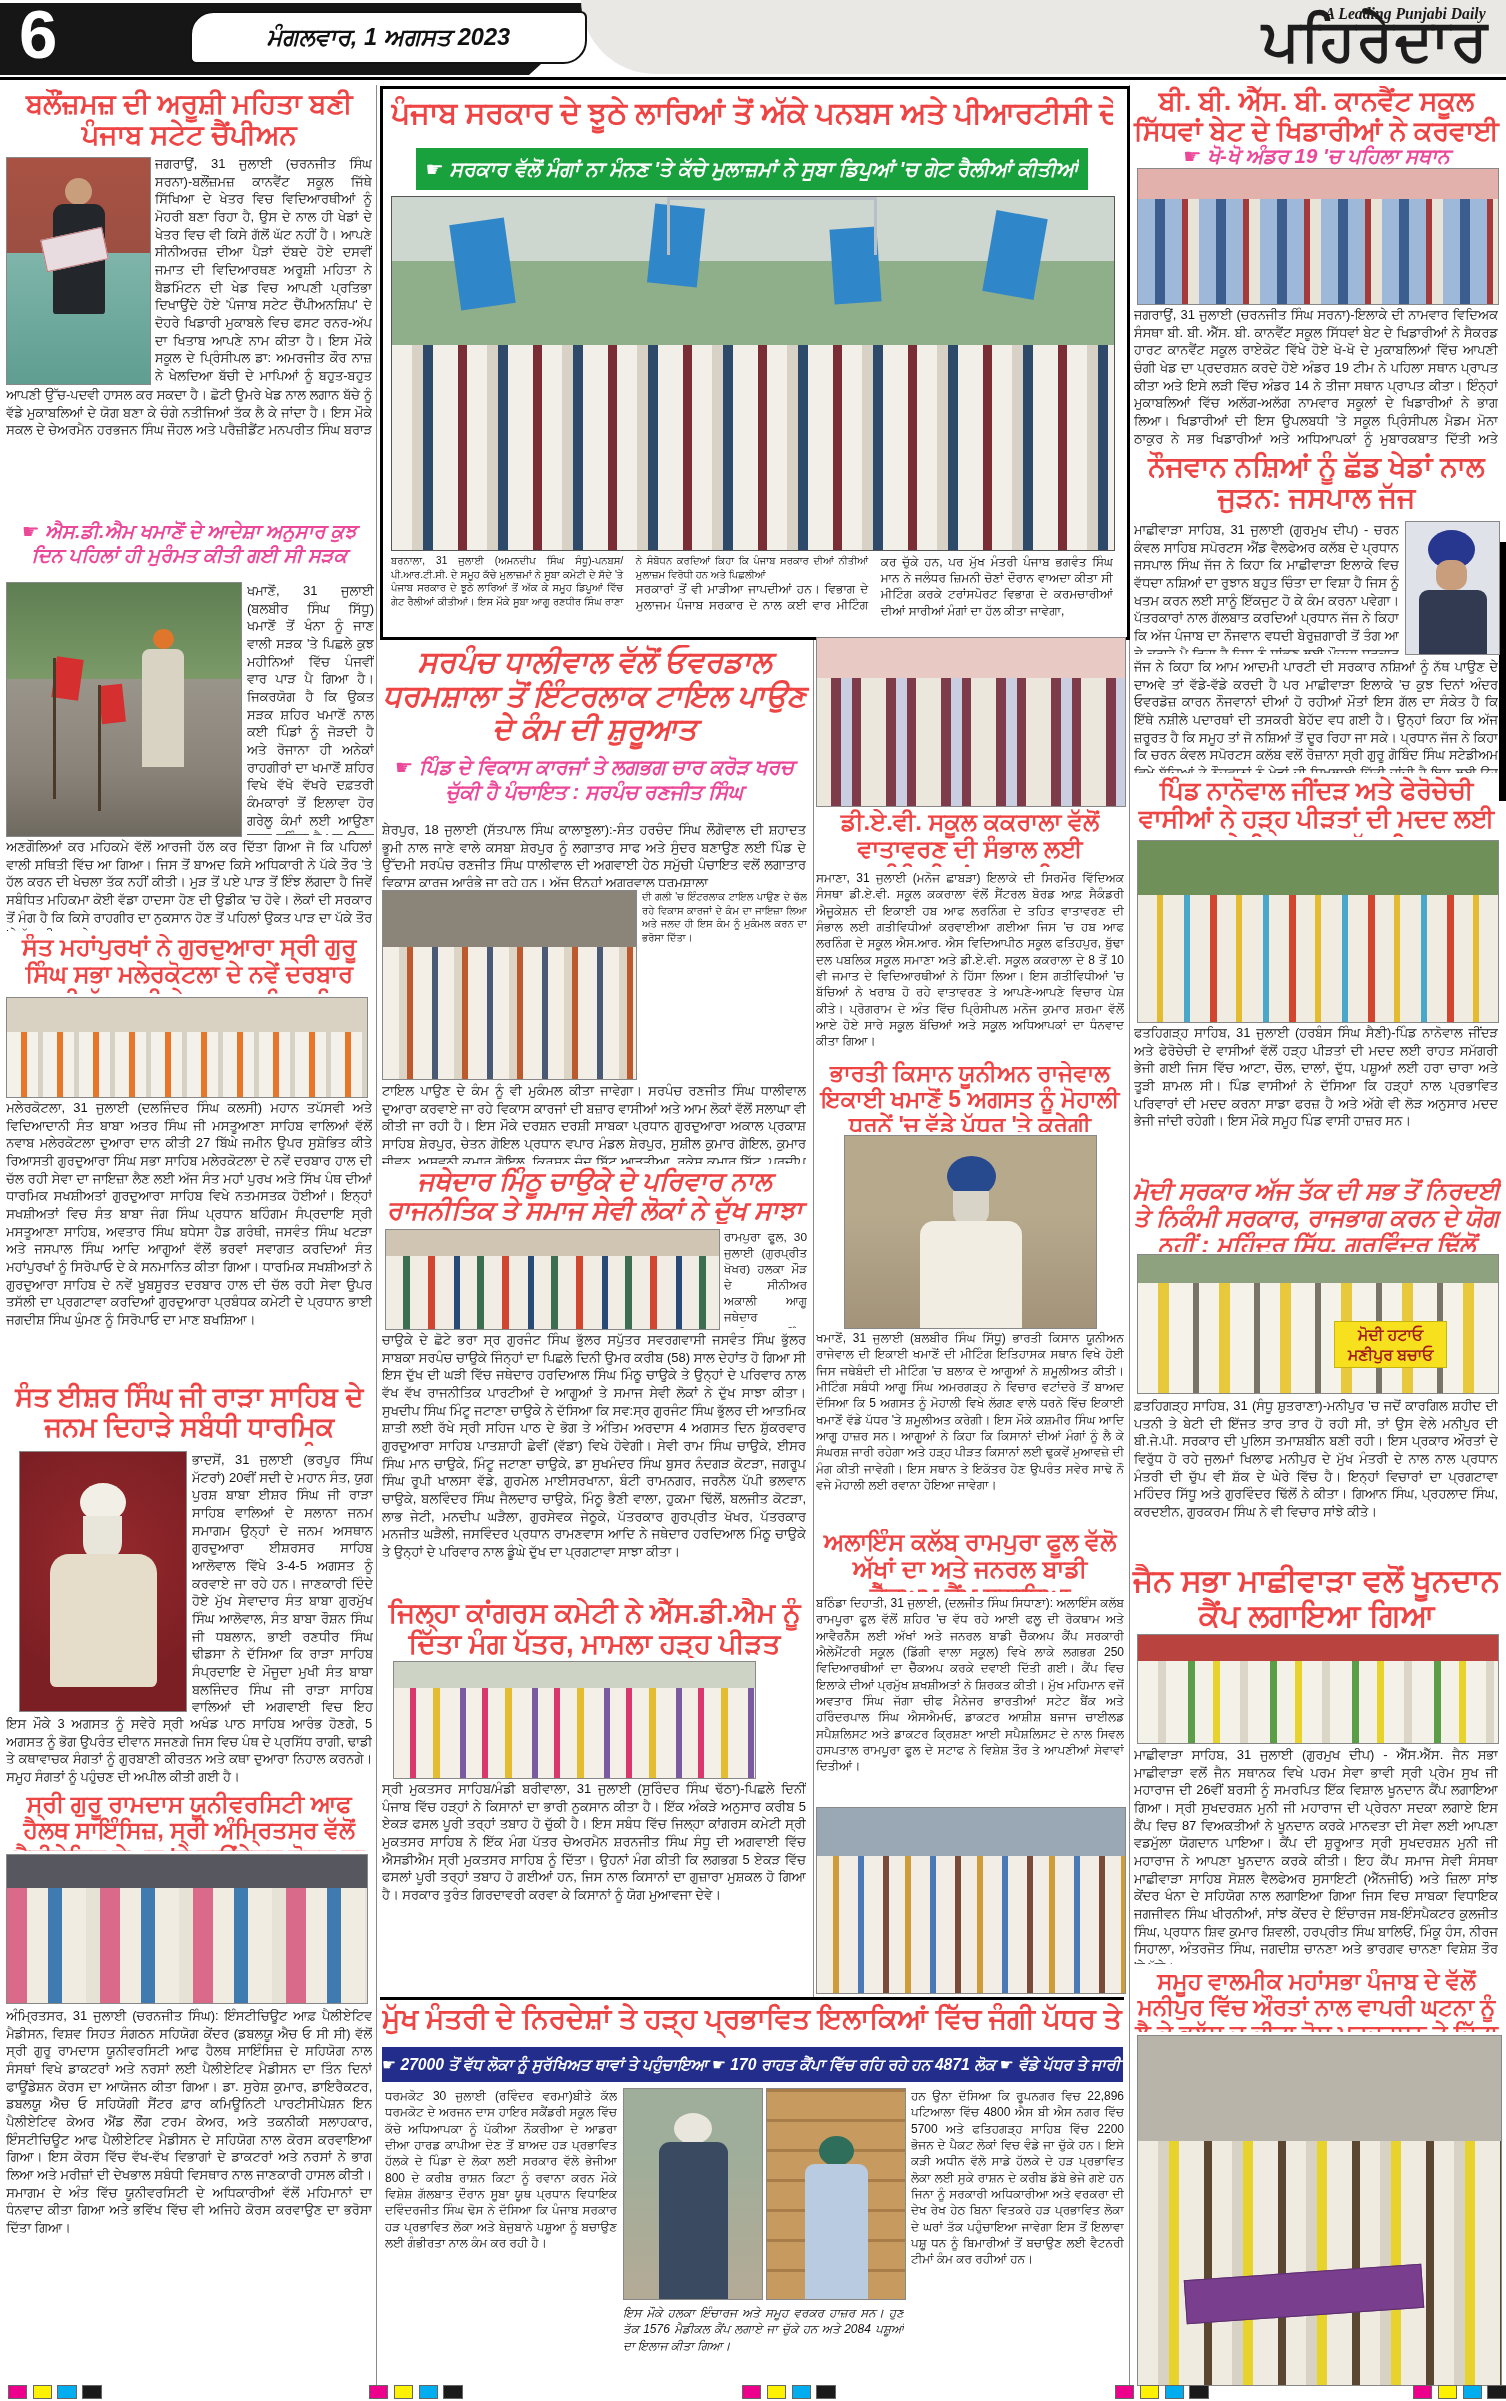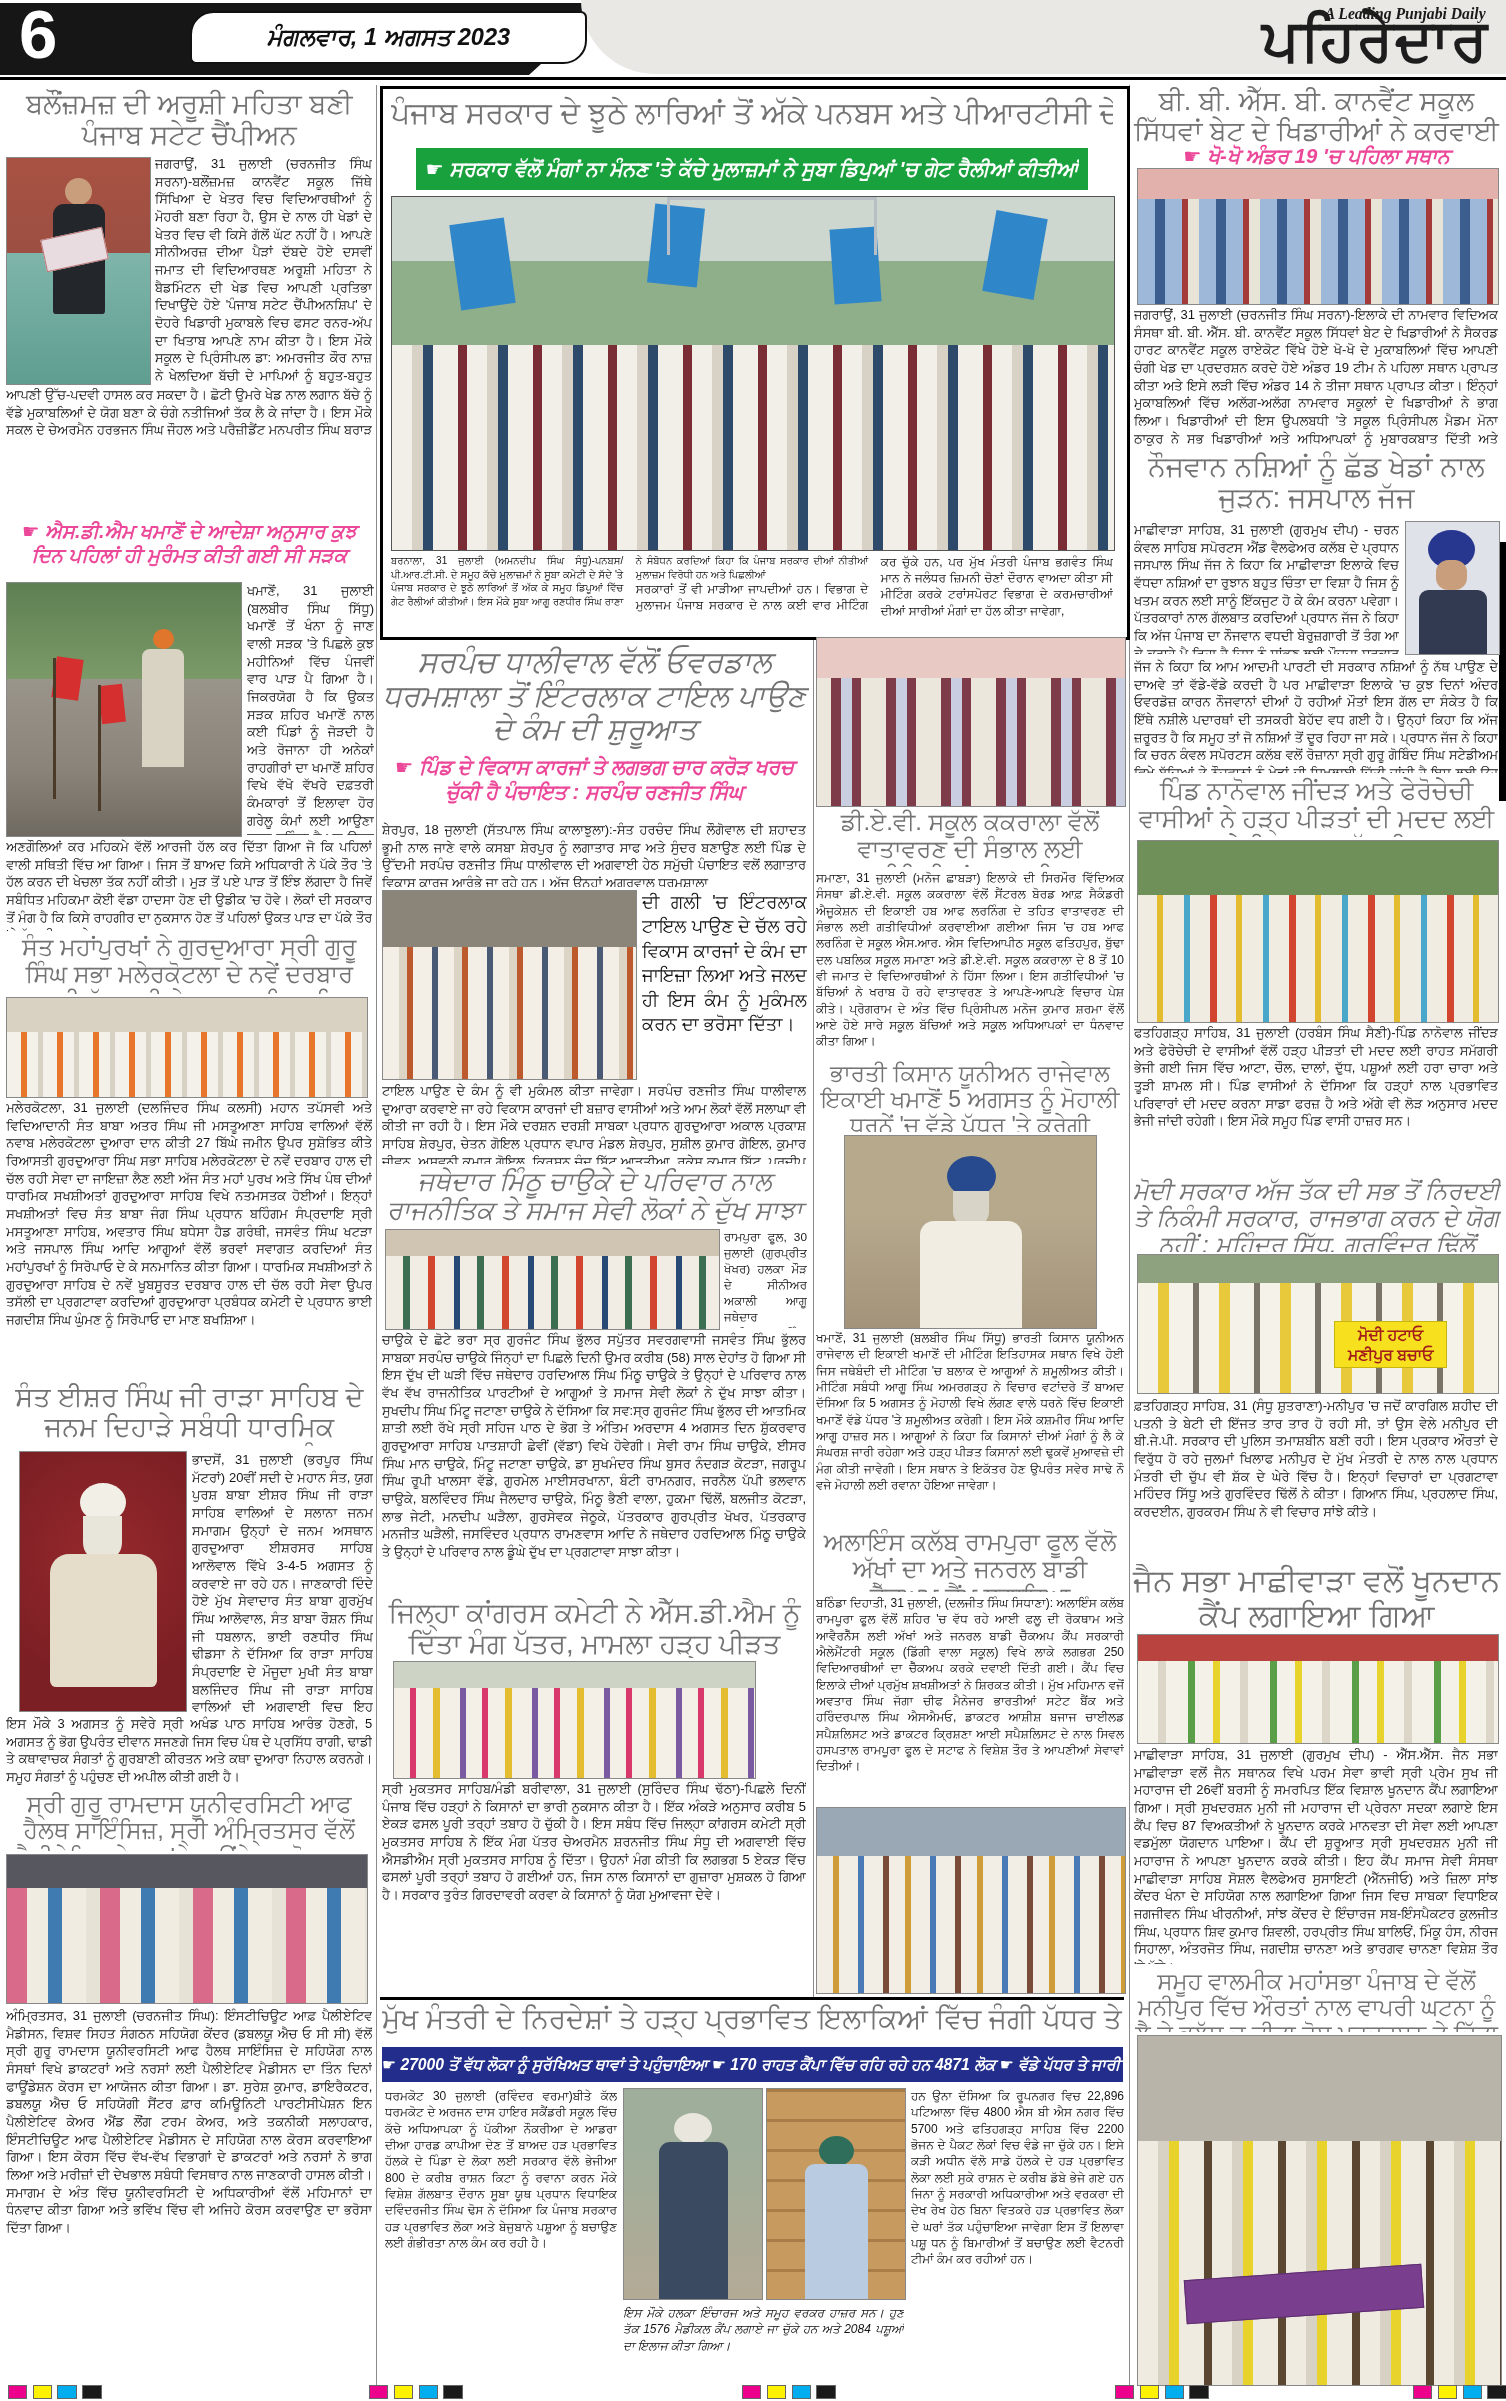--- a/index.html
+++ b/index.html
@@ -1,19 +1,19 @@
 <!DOCTYPE html>
 <html style="font-size:12.6px"><head>
 <meta charset="utf-8">
 <style>
   html,body{margin:0;padding:0;background:#f2f2f0;}
   #page{position:relative;width:1506px;height:2401px;background:#fff;overflow:hidden;
         font-family:"Liberation Sans","DejaVu Sans",sans-serif;color:#111;}
   .abs{position:absolute;}
-  .hl{position:absolute;font-weight:normal;color:#737373;text-align:center;line-height:1.12;overflow:hidden;}
+  .hl{position:absolute;font-weight:bold;color:#ef4444;text-align:center;line-height:1.12;overflow:hidden;}
   .sub{position:absolute;font-weight:bold;font-style:italic;text-align:center;line-height:1.22;color:#ec4899;overflow:hidden;}
   .bd{position:absolute;font-size:13px;line-height:1.36;text-align:justify;color:#151515;overflow:hidden;}
   .ph{position:absolute;overflow:hidden;background:#b9b2a6;border:0.8px solid #888;}
   .vr{position:absolute;width:0.8px;background:#8a8a8a;}
   .hrule{position:absolute;background:#000;}
   .regrow{position:absolute;display:flex;gap:5.5px;}
   .reg{width:17.3px;height:11.8px;border:0.8px solid #666;}
   .placard{position:absolute;background:#f7e11e;color:#a31d1d;font-weight:bold;text-align:center;
            border:1.6px solid #c9b50f;line-height:1.25;padding:3.1px 4.7px;}
   .banner{position:absolute;background:#7a3e8f;opacity=.9;}
@@ -106,21 +106,21 @@
 
   </div>
 
   <div class="hl" style="left:380px;top:645px;width:429px;height:107px;font-size:30px;font-style:italic;">ਸਰਪੰਚ ਧਾਲੀਵਾਲ ਵੱਲੋਂ ਓਵਰਡਾਲ ਧਰਮਸ਼ਾਲਾ ਤੋਂ ਇੰਟਰਲਾਕ ਟਾਇਲ ਪਾਉਣ ਦੇ ਕੰਮ ਦੀ ਸ਼ੁਰੂਆਤ</div>
   <div class="sub" style="left:380px;top:755px;width:429px;height:61px;font-size:20.4px;">☛ ਪਿੰਡ ਦੇ ਵਿਕਾਸ ਕਾਰਜਾਂ ਤੇ ਲਗਭਗ ਚਾਰ ਕਰੋੜ ਖਰਚ ਚੁੱਕੀ ਹੈ ਪੰਚਾਇਤ : ਸਰਪੰਚ ਰਣਜੀਤ ਸਿੰਘ</div>
   <div class="bd" style="left:382px;top:821px;width:424px;height:66px;">ਸ਼ੇਰਪੁਰ, 18 ਜੁਲਾਈ (ਸੱਤਪਾਲ ਸਿੰਘ ਕਾਲਾਝੁਲਾ):-ਸੰਤ ਹਰਚੰਦ ਸਿੰਘ ਲੌਗੋਵਾਲ ਦੀ ਸ਼ਹਾਦਤ ਭੂਮੀ ਨਾਲ ਜਾਣੇ ਵਾਲੇ ਕਸਬਾ ਸ਼ੇਰਪੁਰ ਨੂੰ ਲਗਾਤਾਰ ਸਾਫ ਅਤੇ ਸੁੰਦਰ ਬਣਾਉਣ ਲਈ ਪਿੰਡ ਦੇ ਉੱਦਮੀ ਸਰਪੰਚ ਰਣਜੀਤ ਸਿੰਘ ਧਾਲੀਵਾਲ ਦੀ ਅਗਵਾਈ ਹੇਠ ਸਮੁੱਚੀ ਪੰਚਾਇਤ ਵਲੋਂ ਲਗਾਤਾਰ ਵਿਕਾਸ ਕਾਰਜ ਆਰੰਭੇ ਜਾ ਰਹੇ ਹਨ। ਅੱਜ ਉਨ੍ਹਾਂ ਅਗਰਵਾਲ ਧਰਮਸ਼ਾਲਾ</div>
   <div class="ph" style="left:382px;top:890px;width:253px;height:188px;background:
          linear-gradient(180deg,#8b8478 0 30%,rgba(0,0,0,0) 30%),
          repeating-linear-gradient(90deg,#f3efe6 0 15.7px,#dcd5c6 15.7px 23.6px,#bc5a2e 23.6px 30px,#f3efe6 30px 49px,#4a5a74 49px 55px),
          #a39c8e;"></div>
-  <div class="bd" style="left:642px;top:890px;width:165px;height:188px;font-size:18px;">ਦੀ ਗਲੀ 'ਚ ਇੰਟਰਲਾਕ ਟਾਇਲ ਪਾਉਣ ਦੇ ਚੱਲ ਰਹੇ ਵਿਕਾਸ ਕਾਰਜਾਂ ਦੇ ਕੰਮ ਦਾ ਜਾਇਜ਼ਾ ਲਿਆ ਅਤੇ ਜਲਦ ਹੀ ਇਸ ਕੰਮ ਨੂੰ ਮੁਕੰਮਲ ਕਰਨ ਦਾ ਭਰੋਸਾ ਦਿੱਤਾ।</div>
+  <div class="bd" style="left:642px;top:890px;width:165px;height:188px;font-size:10px;">ਦੀ ਗਲੀ 'ਚ ਇੰਟਰਲਾਕ ਟਾਇਲ ਪਾਉਣ ਦੇ ਚੱਲ ਰਹੇ ਵਿਕਾਸ ਕਾਰਜਾਂ ਦੇ ਕੰਮ ਦਾ ਜਾਇਜ਼ਾ ਲਿਆ ਅਤੇ ਜਲਦ ਹੀ ਇਸ ਕੰਮ ਨੂੰ ਮੁਕੰਮਲ ਕਰਨ ਦਾ ਭਰੋਸਾ ਦਿੱਤਾ।</div>
   <div class="bd" style="left:382px;top:1082px;width:424px;height:82px;">ਟਾਇਲ ਪਾਉਣ ਦੇ ਕੰਮ ਨੂੰ ਵੀ ਮੁਕੰਮਲ ਕੀਤਾ ਜਾਵੇਗਾ। ਸਰਪੰਚ ਰਣਜੀਤ ਸਿੰਘ ਧਾਲੀਵਾਲ ਦੁਆਰਾ ਕਰਵਾਏ ਜਾ ਰਹੇ ਵਿਕਾਸ ਕਾਰਜਾਂ ਦੀ ਬਜ਼ਾਰ ਵਾਸੀਆਂ ਅਤੇ ਆਮ ਲੋਕਾਂ ਵੱਲੋਂ ਸਲਾਘਾ ਵੀ ਕੀਤੀ ਜਾ ਰਹੀ ਹੈ। ਇਸ ਮੌਕੇ ਦਰਸ਼ਨ ਦਰਸ਼ੀ ਸਾਬਕਾ ਪ੍ਰਧਾਨ ਗੁਰਦੁਆਰਾ ਅਕਾਲ ਪ੍ਰਕਾਸ਼ ਸਾਹਿਬ ਸ਼ੇਰਪੁਰ, ਚੇਤਨ ਗੋਇਲ ਪ੍ਰਧਾਨ ਵਪਾਰ ਮੰਡਲ ਸ਼ੇਰਪੁਰ, ਸੁਸ਼ੀਲ ਕੁਮਾਰ ਗੋਇਲ, ਕੁਮਾਰ ਜੀਵਨ, ਅਸ਼ਵਨੀ ਕੁਮਾਰ ਗੋਇਲ, ਕ੍ਰਿਸ਼ਨ ਚੰਦ ਬਿੱਟੂ ਆੜਤੀਆ, ਰਕੇਸ਼ ਕੁਮਾਰ ਬਿੱਟੂ, ਪਰਦੀਪ ਕੁਮਾਰ ਬੱਬੀ, ਟੋਨੀ ਪਰਸ਼ਾਦ, ਰਾਮ ਕੁਮਾਰ ਗੋਇਲ, ਗੋਲਡੀ ਭੰਠਲ ਆਦਿ ਪਤਵੰਤੇ ਹਾਜ਼ਰ ਸਨ।</div>
 
   <div class="hl" style="left:380px;top:1167px;width:429px;height:57px;font-size:26px;font-style:italic;">ਜਥੇਦਾਰ ਮਿੰਠੂ ਚਾਉਕੇ ਦੇ ਪਰਿਵਾਰ ਨਾਲ ਰਾਜਨੀਤਿਕ ਤੇ ਸਮਾਜ ਸੇਵੀ ਲੋਕਾਂ ਨੇ ਦੁੱਖ ਸਾਝਾ ਕੀਤਾ</div>
   <div class="ph" style="left:385px;top:1229px;width:333px;height:99px;background:
          linear-gradient(180deg,#cfc5b2 0 26%,rgba(0,0,0,0) 26%),
          repeating-linear-gradient(90deg,#f1ede4 0 17.3px,#3c6e52 17.3px 23.6px,#f1ede4 23.6px 42px,#d2452f 42px 49px,#f1ede4 49px 68px,#274a77 68px 74px),
          #b8ae9d;"></div>
   <div class="bd" style="left:724px;top:1229px;width:83px;height:99px;font-size:11.8px;">ਰਾਮਪੁਰਾ ਫੂਲ, 30 ਜੁਲਾਈ (ਗੁਰਪ੍ਰੀਤ ਖੋਖਰ) ਹਲਕਾ ਮੌੜ ਦੇ ਸੀਨੀਅਰ ਅਕਾਲੀ ਆਗੂ ਜਥੇਦਾਰ ਹਰਦਿਆਲ ਸਿੰਘ ਮਿੰਠੂ</div>
   <div class="bd" style="left:382px;top:1331px;width:424px;height:262px;">ਚਾਉਕੇ ਦੇ ਛੋਟੇ ਭਰਾ ਸ੍ਰ ਗੁਰਜੰਟ ਸਿੰਘ ਭੁੱਲਰ ਸਪੁੱਤਰ ਸਵਰਗਵਾਸੀ ਜਸਵੰਤ ਸਿੰਘ ਭੁੱਲਰ ਸਾਬਕਾ ਸਰਪੰਚ ਚਾਉਕੇ ਜਿੰਨ੍ਹਾਂ ਦਾ ਪਿਛਲੇ ਦਿਨੀ ਉਮਰ ਕਰੀਬ (58) ਸਾਲ ਦੇਹਾਂਤ ਹੋ ਗਿਆ ਸੀ ਇਸ ਦੁੱਖ ਦੀ ਘੜੀ ਵਿੱਚ ਜਥੇਦਾਰ ਹਰਦਿਆਲ ਸਿੰਘ ਮਿੰਠੂ ਚਾਉਕੇ ਤੇ ਉਨ੍ਹਾਂ ਦੇ ਪਰਿਵਾਰ ਨਾਲ ਵੱਖ ਵੱਖ ਰਾਜਨੀਤਿਕ ਪਾਰਟੀਆਂ ਦੇ ਆਗੂਆਂ ਤੇ ਸਮਾਜ ਸੇਵੀ ਲੋਕਾਂ ਨੇ ਦੁੱਖ ਸਾਝਾ ਕੀਤਾ। ਸੁਖਦੀਪ ਸਿੰਘ ਮਿੰਟੂ ਜਟਾਣਾ ਚਾਉਕੇ ਨੇ ਦੱਸਿਆ ਕਿ ਸਵ:ਸ੍ਰ ਗੁਰਜੰਟ ਸਿੰਘ ਭੁੱਲਰ ਦੀ ਆਤਮਿਕ ਸ਼ਾਤੀ ਲਈ ਰੱਖੇ ਸ੍ਰੀ ਸਹਿਜ ਪਾਠ ਦੇ ਭੋਗ ਤੇ ਅੰਤਿਮ ਅਰਦਾਸ 4 ਅਗਸਤ ਦਿਨ ਸ਼ੁੱਕਰਵਾਰ ਗੁਰਦੁਆਰਾ ਸਾਹਿਬ ਪਾਤਸ਼ਾਹੀ ਛੇਵੀਂ (ਵੱਡਾ) ਵਿਖੇ ਹੋਵੇਗੀ। ਸੇਵੀ ਰਾਮ ਸਿੰਘ ਚਾਉਕੇ, ਈਸਰ ਸਿੰਘ ਮਾਨ ਚਾਉਕੇ, ਮਿੰਟੂ ਜਟਾਣਾ ਚਾਉਕੇ, ਡਾ ਸੁਖਮੰਦਰ ਸਿੰਘ ਬੁਸਰ ਨੰਦਗੜ ਕੋਟੜਾ, ਜਗਰੂਪ ਸਿੰਘ ਰੂਪੀ ਖਾਲਸਾ ਵੱਡੇ, ਗੁਰਮੇਲ ਮਾਈਸਰਖਾਨਾ, ਬੰਟੀ ਰਾਮਨਗਰ, ਜਰਨੈਲ ਪੱਪੀ ਭਲਵਾਨ ਚਾਉਕੇ, ਬਲਵਿੰਦਰ ਸਿੰਘ ਜੈਲਦਾਰ ਚਾਉਕੇ, ਮਿੰਠੂ ਭੈਣੀ ਵਾਲਾ, ਹੁਕਮਾ ਢਿੱਲੋਂ, ਬਲਜੀਤ ਕੋਟੜਾ, ਲਾਭ ਜੇਟੀ, ਮਨਦੀਪ ਘੜੈਲਾ, ਗੁਰਸੇਵਕ ਜੇਠੂਕੇ, ਪੱਤਰਕਾਰ ਗੁਰਪ੍ਰੀਤ ਖੋਖਰ, ਪੱਤਰਕਾਰ ਮਨਜੀਤ ਘੜੈਲੀ, ਜਸਵਿੰਦਰ ਪ੍ਰਧਾਨ ਰਾਮਣਵਾਸ ਆਦਿ ਨੇ ਜਥੇਦਾਰ ਹਰਦਿਆਲ ਮਿੰਠੂ ਚਾਉਕੇ ਤੇ ਉਨ੍ਹਾਂ ਦੇ ਪਰਿਵਾਰ ਨਾਲ ਡੂੰਘੇ ਦੁੱਖ ਦਾ ਪ੍ਰਗਟਾਵਾ ਸਾਝਾ ਕੀਤਾ।</div>
 

